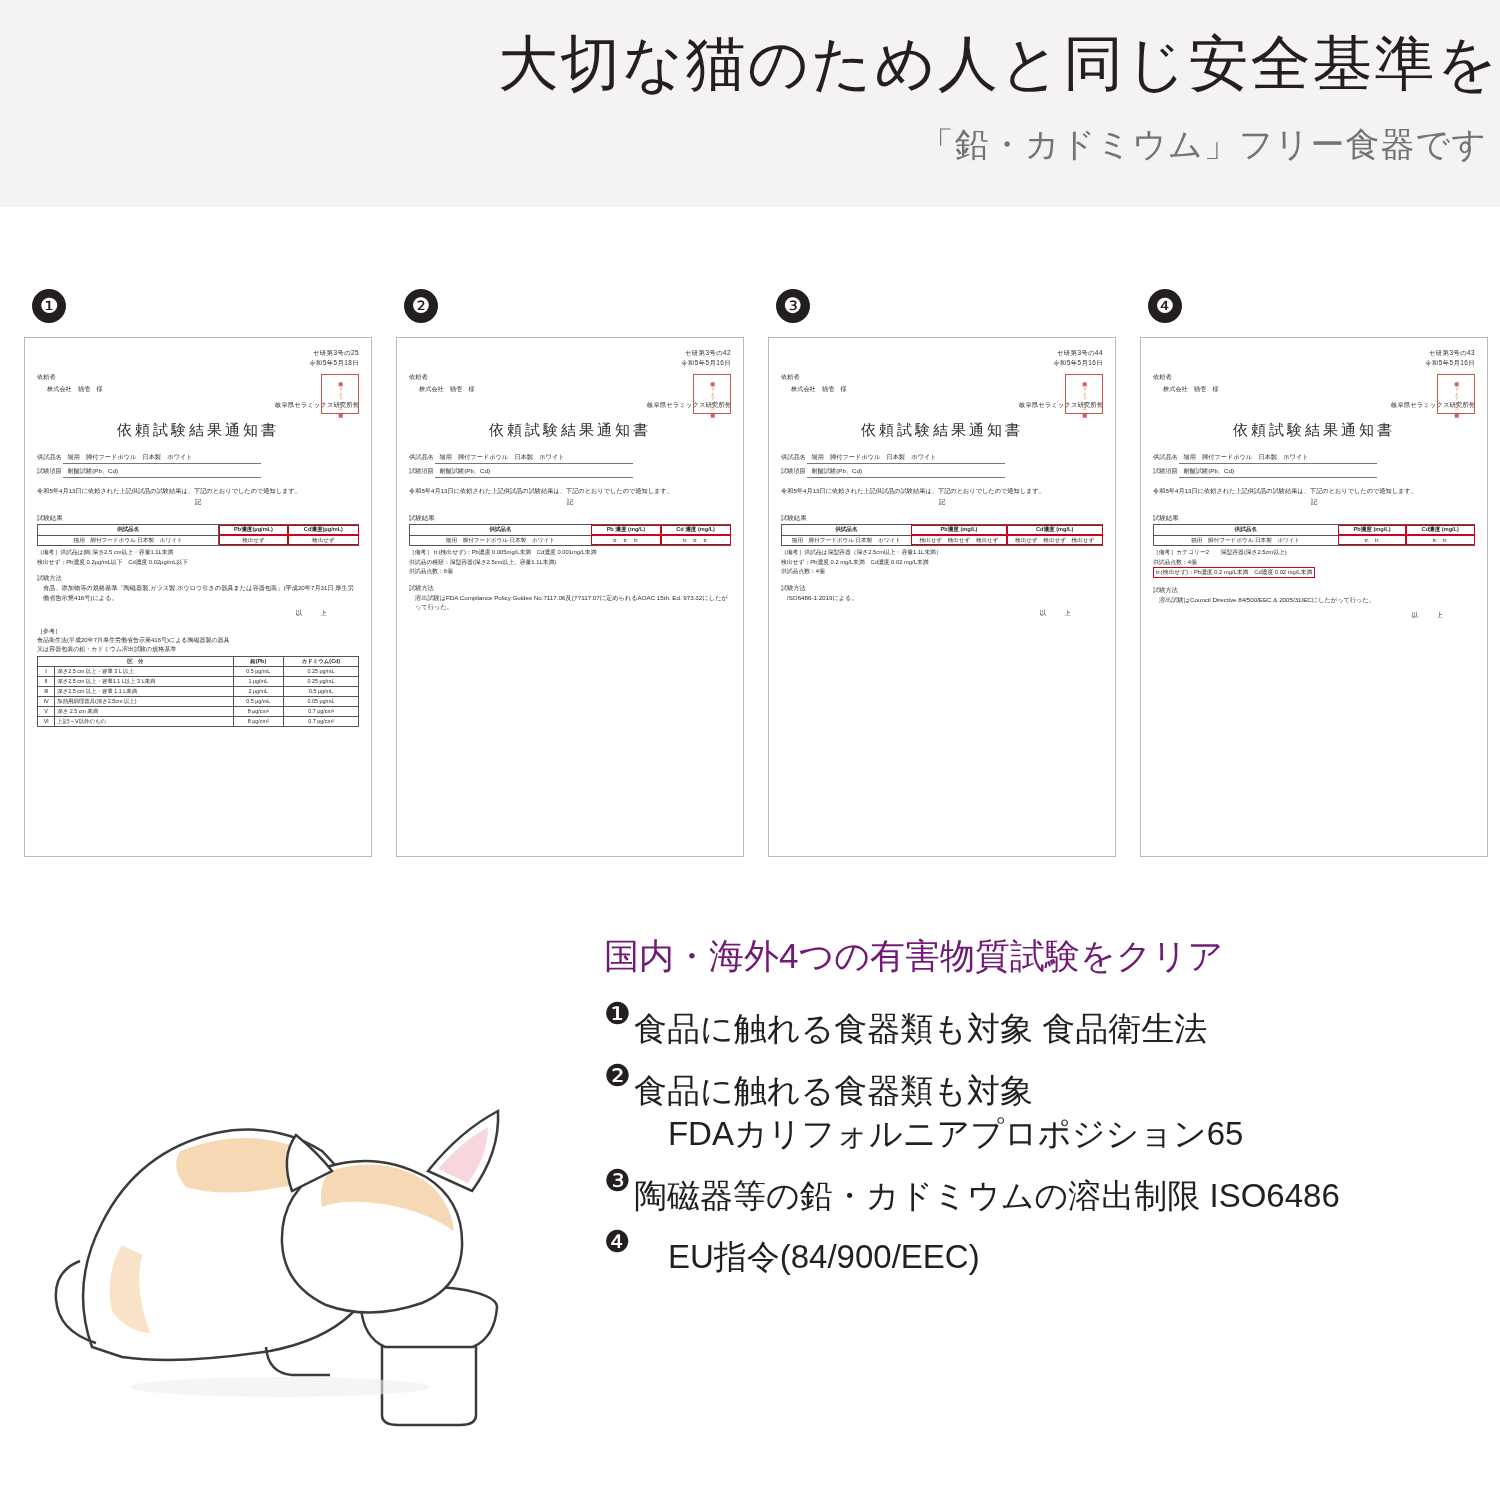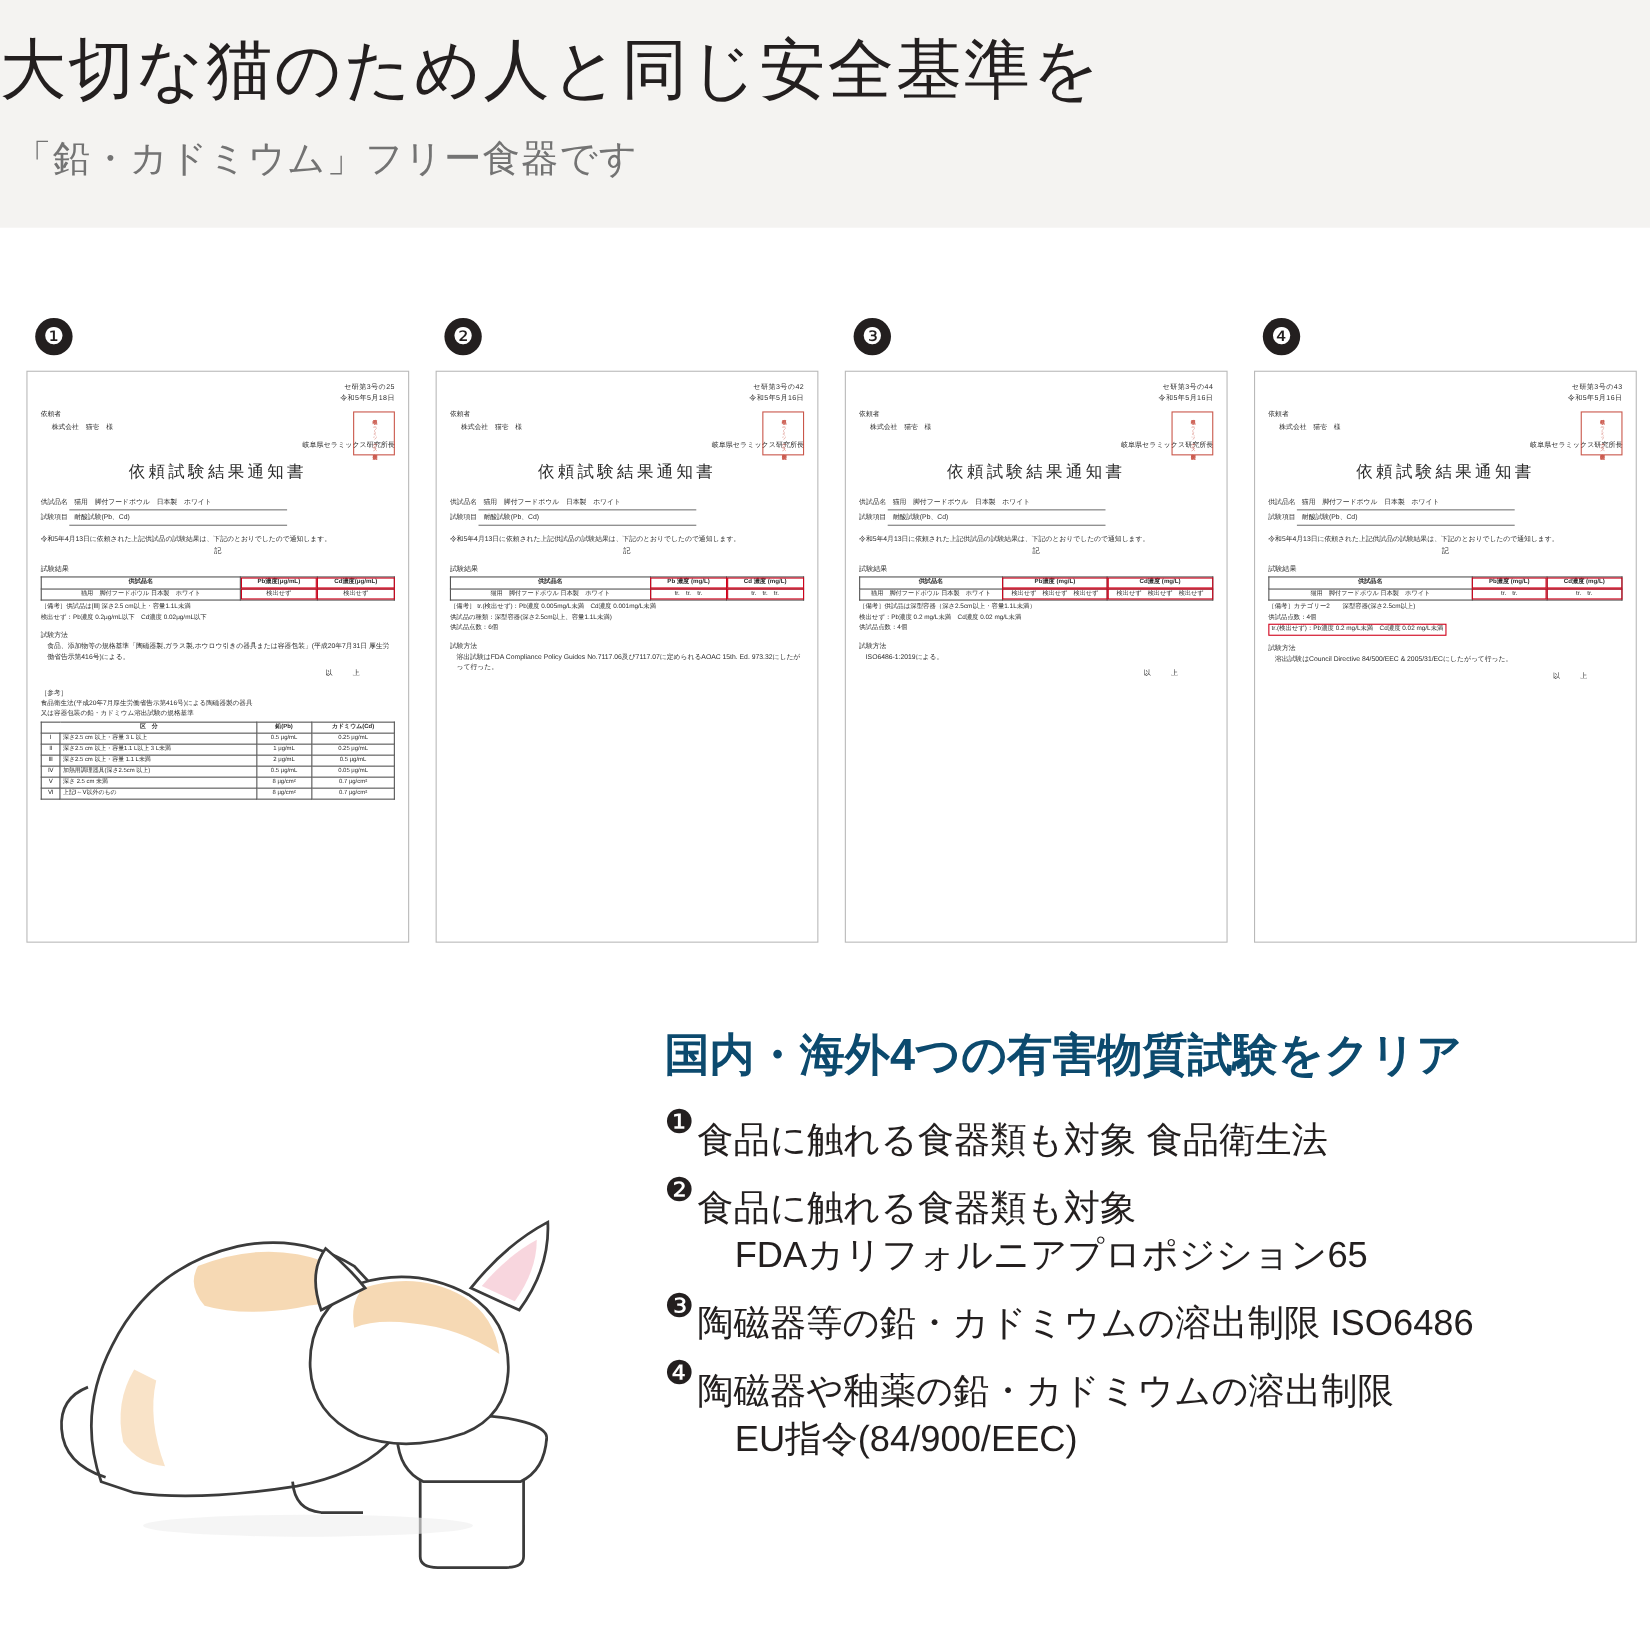--- a/index.html
+++ b/index.html
@@ -8,21 +8,21 @@
     background:#ffffff;
     font-family:"Liberation Sans","DejaVu Sans",sans-serif;
     color:#221f1f;
     position:relative;
     overflow:hidden;
   }
   
   .header{
     width:1500px;height:207px;
     background:#f4f3f1;
-    display:flex;flex-direction:column;align-items:flex-start;justify-content:center;
+    display:flex;flex-direction:column;align-items:flex-end;justify-content:center;
     box-sizing:border-box;
   }
   .header h1{
     margin:0 0 16px 0;
     font-size:60px;font-weight:400;letter-spacing:2px;
     color:#231f1f;line-height:1.1;
   }
   .header h2{
     margin:13px;
     font-size:34px;font-weight:400;letter-spacing:1px;
@@ -100,22 +100,22 @@
   .cert table.std th,.cert table.std td{border:1px solid #555;padding:1px 2px;line-height:1.3;}
   .cert table.std td.l{text-align:left;}
   .cert table.std td.c{text-align:center;}
 
   
   .bottom{position:absolute;left:0;top:935px;width:1500px;height:565px;}
   .cat-wrap{position:absolute;left:30px;top:20px;width:540px;height:500px;}
   .points{position:absolute;left:604px;top:0px;width:880px;}
   .points h3{
     margin:0 0 16px 0;
-    color:#0c4a6e;
-    font-size:41px;font-weight:700;letter-spacing:0px;line-height:1.2;
+    color:#701a75;
+    font-size:35px;font-weight:400;letter-spacing:0px;line-height:1.2;
   }
   .pt{
     display:flex;align-items:flex-start;
     font-size:33px;line-height:1.32;margin:4px 0;
     color:#231f1f;
   }
   .pt .num{
     font-family:"DejaVu Sans",sans-serif;
     font-size:30px;margin-right:3px;line-height:1.4;
   }
@@ -440,18 +440,17 @@
     </div>
 
     <div class="pt">
       <span class="num">❸</span>
       <span class="txt">陶磁器等の鉛・カドミウムの溶出制限 ISO6486</span>
     </div>
 
     <div class="pt">
       <span class="num">❹</span>
       <span class="txt">
-        <span>陶磁器や釉薬の鉛・カドミウムの溶出制限</span>
         <span class="sub">EU指令(84/900/EEC)</span>
       </span>
     </div>
   </div>
 </div>
 
 </body></html>

